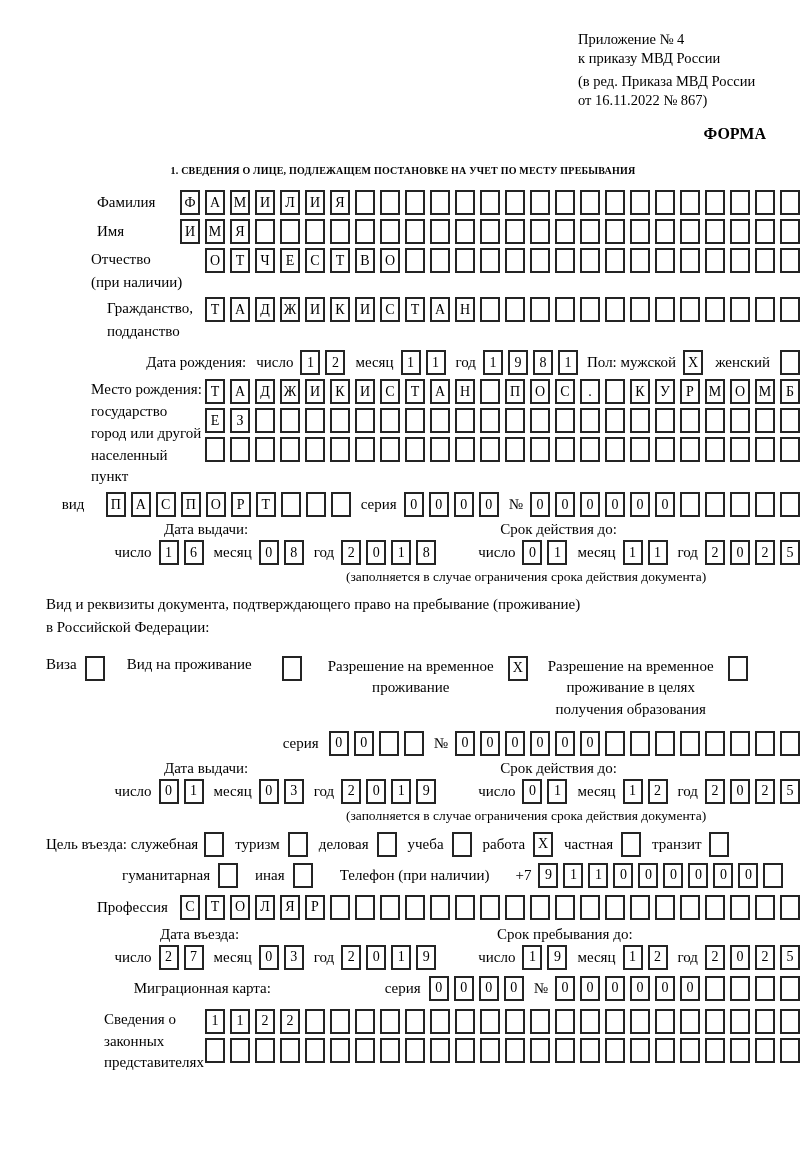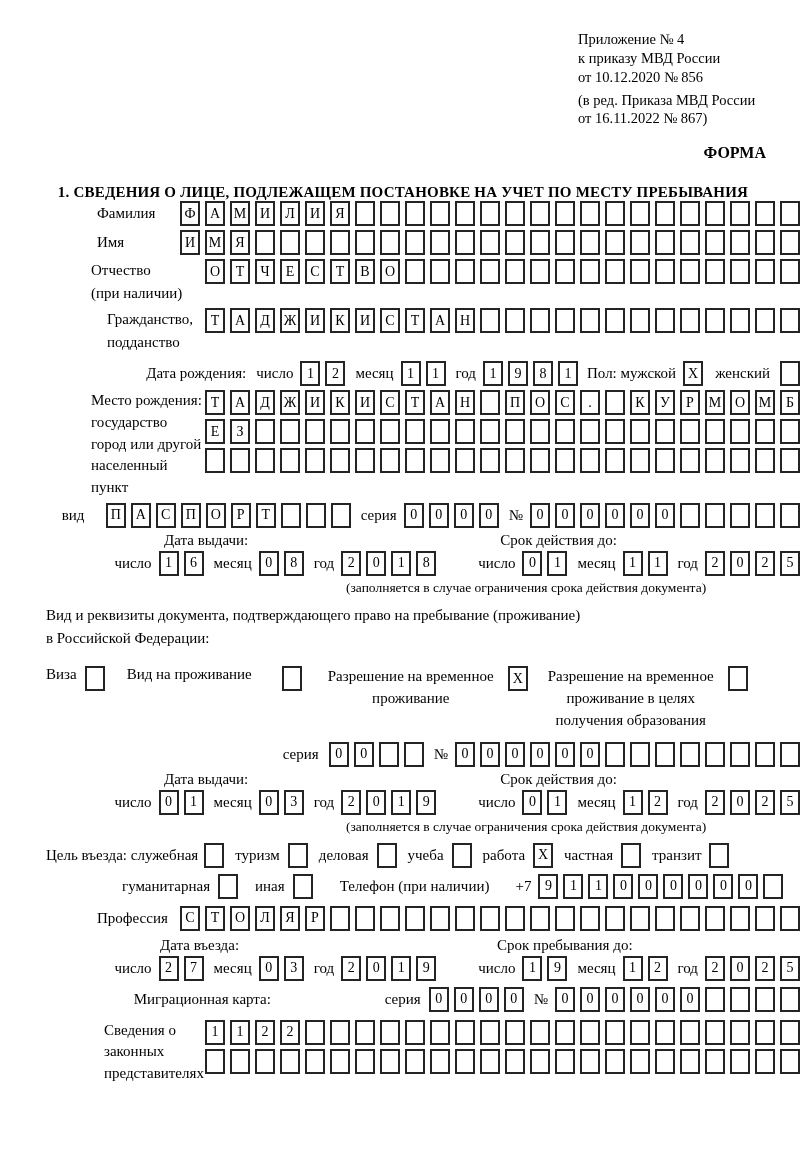--- a/index.html
+++ b/index.html
@@ -9,21 +9,21 @@
 
   
   .annex { margin-left:532px; line-height:1.3; font-size:14.5px; }
   .annex div { white-space:nowrap; }
   .edition { margin-top:4px; }
   .forma { text-align:right; padding-right:34px; font-weight:bold; margin-top:16px; font-size:16px; }
 
   
   .title { text-align:center; font-weight:bold; font-size:16px; margin-top:16px; line-height:1.45; margin-right:40px; }
   .title-underline { display:inline-block; width:52px; border-bottom:2px solid #333; height:14px; margin-left:12px; }
-  .s1 { font-weight:bold; font-size:15px; margin-top:22px; text-align:center; margin-right:40px; letter-spacing:0.2px; }
+  .s1 { font-weight:bold; font-size:10px; margin-top:22px; margin-bottom:14px; text-align:center; margin-right:40px; letter-spacing:0.2px; }
 
   
   .boxrow { display:inline-flex; gap:5px; vertical-align:middle; flex:0 0 auto; }
   .box { width:20px; height:25px; border:2px solid #242424; display:inline-flex; align-items:center; justify-content:center;
          font-size:14px; flex:0 0 auto; background:#fff; }
 
   .frow { display:flex; align-items:center; margin-bottom:4px;justify-content:flex-end; }
   .frow.top { align-items:flex-start; }
   .lbl { flex:0 0 auto; }
   .w83 { width:83px; }  .w114 { width:114px; }  .w98 { width:98px; }
@@ -51,21 +51,20 @@
   .stack .boxrow { display:flex; margin-bottom:4px; }
 </style>
 </head>
 <body>
 
 <div class="page">
 
   <div class="annex">
     <div>Приложение № 4</div>
     <div>к приказу МВД России</div>
-    <div>от 10.12.2020 № 856</div>
     <div class="edition">
       <div>(в ред. Приказа МВД России</div>
       <div>от 16.11.2022 № 867)</div>
     </div>
   </div>
   <div class="forma">ФОРМА</div>
 
 
   <div class="s1">1. СВЕДЕНИЯ О ЛИЦЕ, ПОДЛЕЖАЩЕМ ПОСТАНОВКЕ НА УЧЕТ ПО МЕСТУ ПРЕБЫВАНИЯ</div>
 

